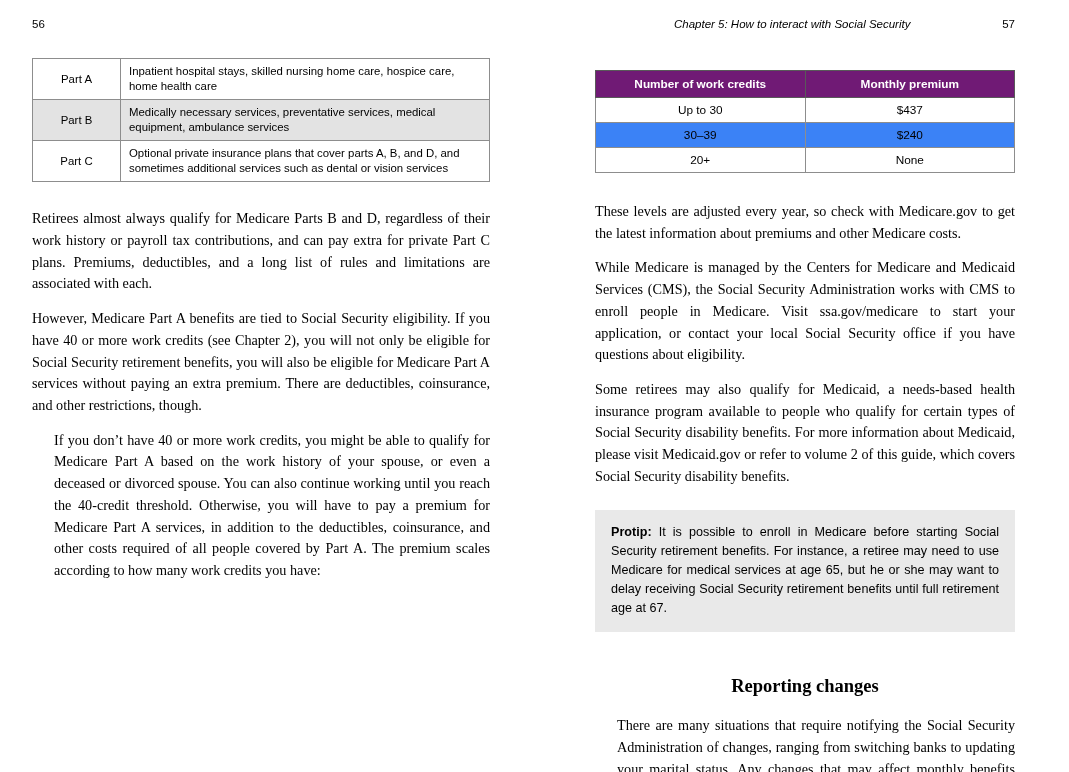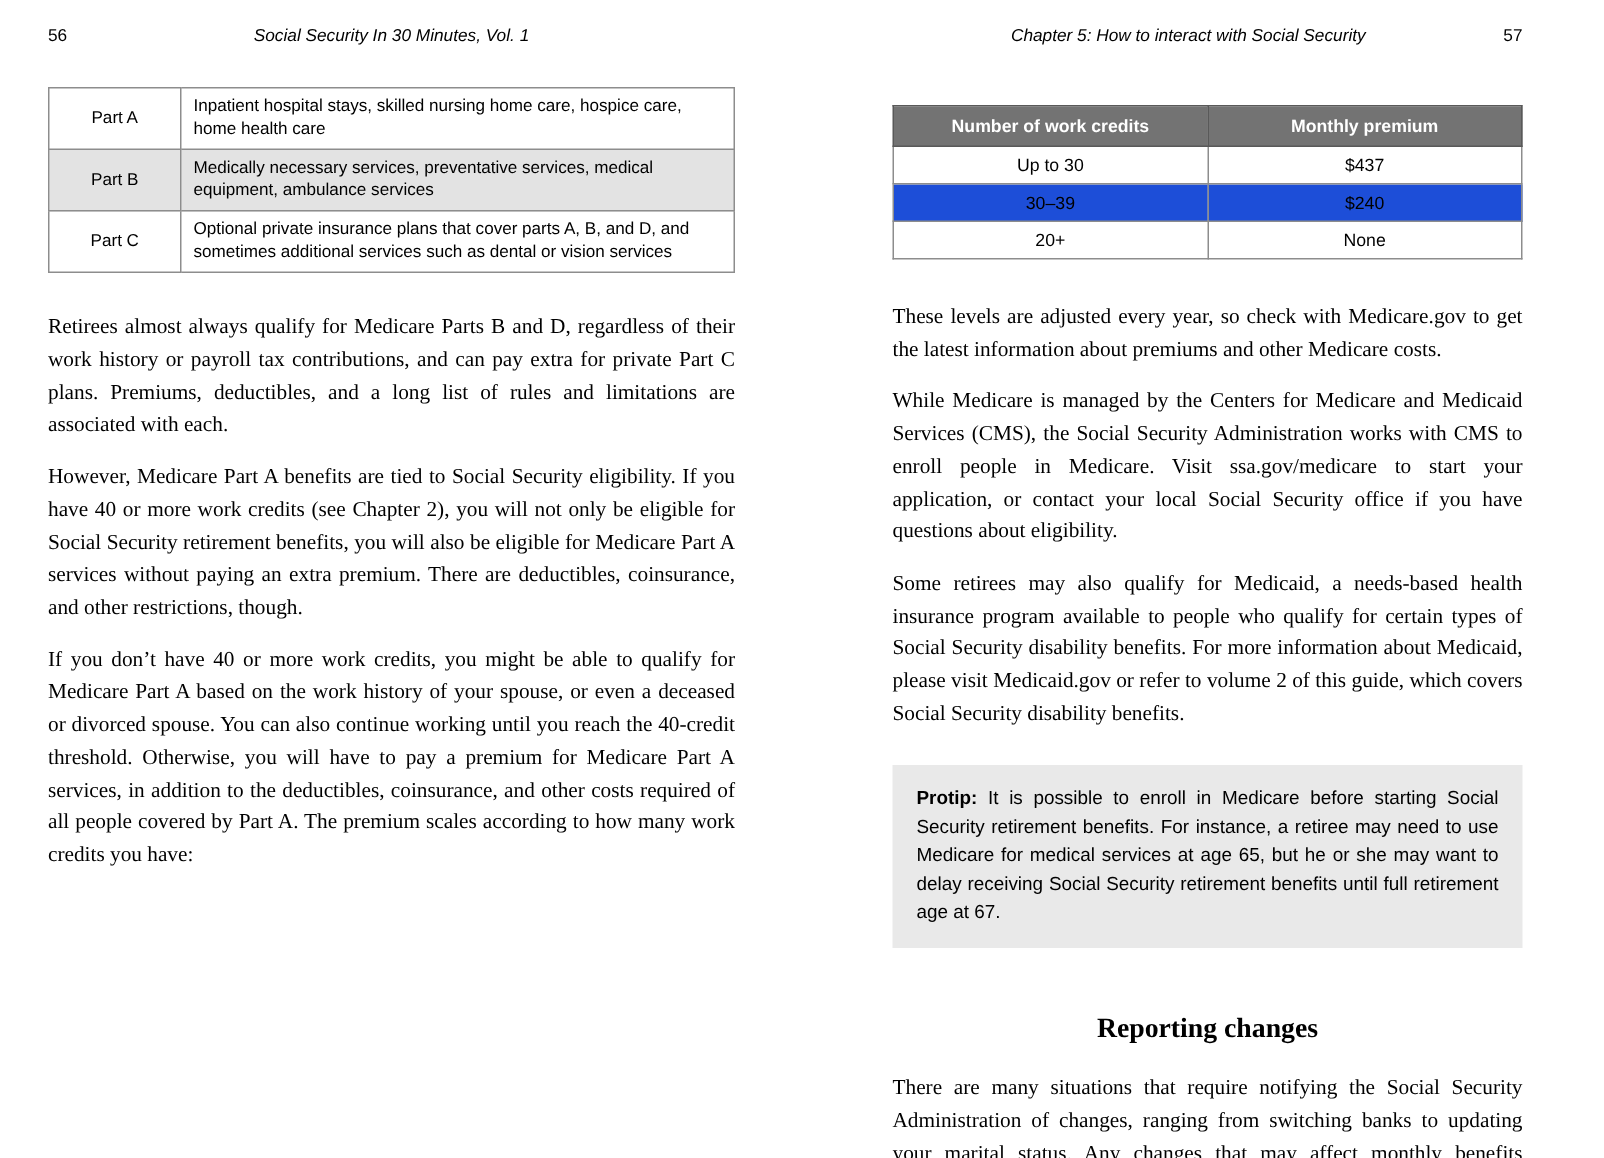--- a/index.html
+++ b/index.html
@@ -51,21 +51,21 @@
   .rh-left .folio { order: 0; }
   .rh-right .folio { order: 2; }
 
   p.body {
     font-size: 14.2px;
     line-height: 1.53;
     text-align: justify;
     margin: 0 0 13px 0;
     hyphens: auto;
   }
-  p.body:last-child { margin-bottom: 0; }
+  p.body:last-child { margin-bottom: 0; margin-left: 22px; }
 
   
   table.parts {
     width: 100%;
     border-collapse: collapse;
     margin: 22px 0 26px 0;
     font-family: "Liberation Sans", sans-serif;
     font-size: 11.4px;
     table-layout: fixed;
   }
@@ -86,34 +86,34 @@
   
   table.credits {
     width: 100%;
     border-collapse: collapse;
     margin: 38px 0 0 0;
     font-family: "Liberation Sans", sans-serif;
     font-size: 11.8px;
     table-layout: fixed;
   }
   table.credits th {
-    background: #737373;
+    background: #701a75;
     color: #ffffff;
     font-weight: bold;
     padding: 6px 4px;
     border: 1px solid #595959;
     text-align: center;
   }
   table.credits td {
     border: 1px solid #8d8d8d;
     padding: 5px 4px;
     text-align: center;
   }
   table.credits tr.shaded td {
-    background: #1d4ed8;
+    background: #3b82f6;
   }
 
   .spacer-after-credits { height: 28px; }
 
   .protip {
     background: #e9e9e9;
     padding: 13px 16px 14px 16px;
     margin: 22px 0 0 0;
   }
   .protip p {
@@ -138,21 +138,20 @@
 </style>
 </head>
 <body>
 
 <div class="page">
 
   <div class="col col-left">
 
     <div class="running-head rh-left">
       <span class="folio">56</span>
-      <span class="title">Social Security In 30 Minutes, Vol. 1</span>
       <span class="folio" style="visibility:hidden">56</span>
     </div>
 
 
     <table class="parts">
       <tbody>
         <tr>
           <td class="part-label">Part A</td>
           <td>Inpatient hospital stays, skilled nursing home care, hospice care, home health care</td>
         </tr>

